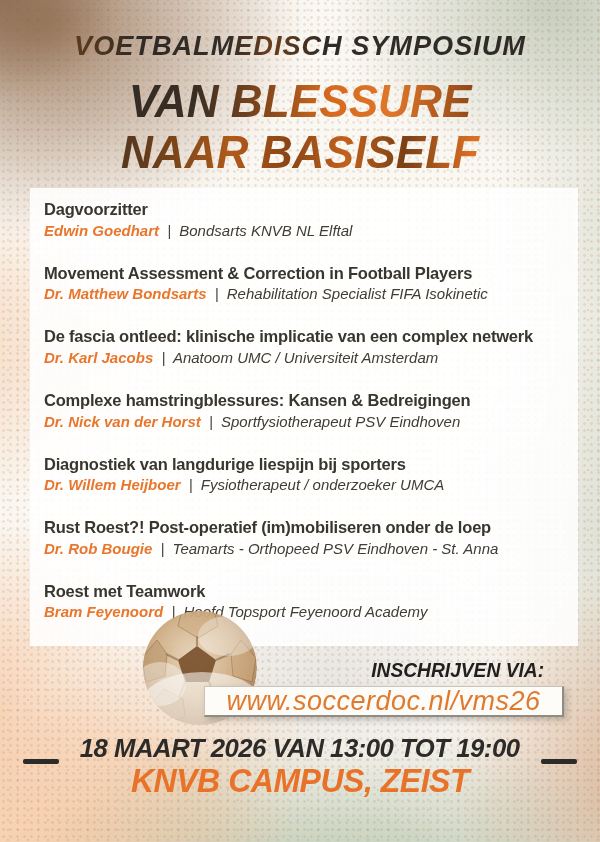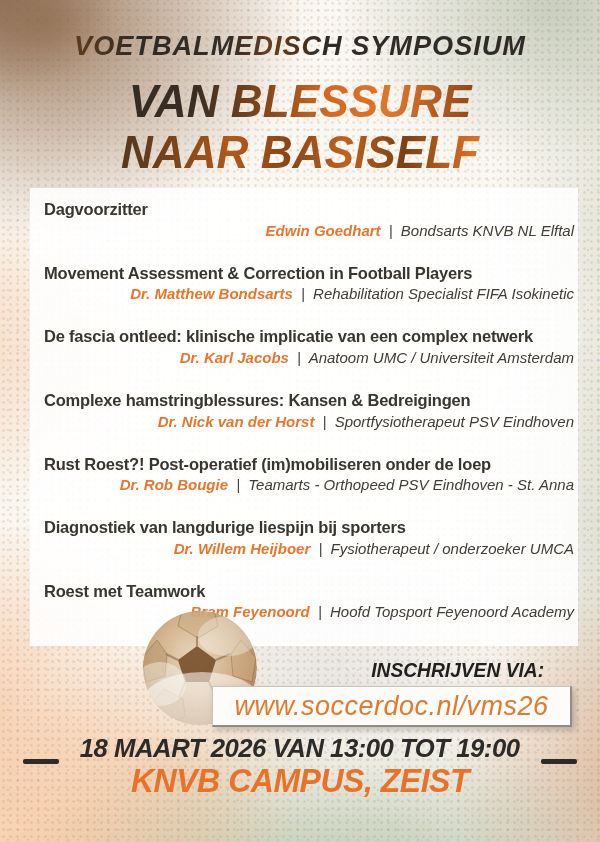--- a/index.html
+++ b/index.html
@@ -47,31 +47,31 @@
     -webkit-background-clip:text;background-clip:text;}
   .title-2{top:129px;
     background:linear-gradient(90deg,#5a3a1e 0%,#3c2d22 12%,#6b3f1a 25%,#b05a1a 38%,#8a4516 48%,#c2611c 58%,#7a4015 68%,#d96f24 80%,#e8782c 92%,#e07228 100%);
     -webkit-background-clip:text;background-clip:text;}
 
   
   .panel{position:absolute;left:30px;top:188px;width:548px;height:458px;
     background:rgba(255,255,255,0.88);box-sizing:border-box;padding:11px 4px 0 14px;}
   .session{margin-bottom:22.5px;}
   .s-title{font-weight:bold;font-size:16.5px;line-height:1.25;color:#39362f;letter-spacing:-0.2px;}
-  .s-line{font-size:15px;line-height:1.3;margin-top:1px;font-style:italic;color:#403c36;text-align:right;}
+  .s-line{font-size:15px;line-height:1.3;margin-top:1px;font-style:italic;color:#403c36;}
   .s-name{color:#E8762C;font-weight:bold;}
   .s-sep{color:#4a463f;margin:0 4px;}
 
   
   .ball{position:absolute;left:140px;top:608px;width:120px;height:120px;opacity:.95;}
 
   
   .reg-label{position:absolute;top:659px;right:56px;font-weight:bold;font-style:italic;
     font-size:20px;color:#20201e;letter-spacing:0;transform:scaleX(0.96);transform-origin:right;}
-  .url-box{position:absolute;left:212px;top:686px;width:360px;height:41px;box-sizing:border-box;
+  .url-box{position:absolute;left:204px;top:686px;width:360px;height:31px;box-sizing:border-box;
     background:#fdfcf9;border:1px solid #c9c4ba;border-right:2px solid #8f8c85;border-bottom:2px solid #8f8c85;
     box-shadow:3px 3px 6px rgba(60,50,40,0.25);
     display:flex;align-items:center;justify-content:center;}
   .url-text{font-style:italic;font-size:27px;color:#E07A2E;letter-spacing:0.5px;}
 
   
   .date-row{position:absolute;top:733px;left:0;width:100%;display:flex;align-items:flex-end;justify-content:center;}
   .dash{display:inline-block;width:36px;height:5px;background:#2c2b29;border-radius:2px;margin:0 14px;}
   .date-text{font-weight:bold;font-style:italic;font-size:26.5px;color:#2c2b29;
     letter-spacing:-0.5px;transform:scaleX(0.97);white-space:nowrap;}
@@ -122,34 +122,34 @@
     <div class="session">
       <div class="s-title">Complexe hamstringblessures: Kansen &amp; Bedreigingen</div>
       <div class="s-line">
         <span class="s-name">Dr. Nick van der Horst</span>
         <span class="s-sep">|</span>
         <span class="s-role">Sportfysiotherapeut PSV Eindhoven</span>
       </div>
     </div>
 
     <div class="session">
+      <div class="s-title">Diagnostiek van langdurige liespijn bij sporters</div>
+      <div class="s-line">
+        <span class="s-name">Dr. Willem Heijboer</span>
+        <span class="s-sep">|</span>
+        <span class="s-role">Fysiotherapeut / onderzoeker UMCA</span>
+      </div>
+    </div>
+
+    <div class="session">
       <div class="s-title">Rust Roest?! Post-operatief (im)mobiliseren onder de loep</div>
       <div class="s-line">
         <span class="s-name">Dr. Rob Bougie</span>
         <span class="s-sep">|</span>
         <span class="s-role">Teamarts - Orthopeed PSV Eindhoven - St. Anna</span>
-      </div>
-    </div>
-
-    <div class="session">
-      <div class="s-title">Diagnostiek van langdurige liespijn bij sporters</div>
-      <div class="s-line">
-        <span class="s-name">Dr. Willem Heijboer</span>
-        <span class="s-sep">|</span>
-        <span class="s-role">Fysiotherapeut / onderzoeker UMCA</span>
       </div>
     </div>
 
     <div class="session">
       <div class="s-title">Roest met Teamwork</div>
       <div class="s-line">
         <span class="s-name">Bram Feyenoord</span>
         <span class="s-sep">|</span>
         <span class="s-role">Hoofd Topsport Feyenoord Academy</span>
       </div>

